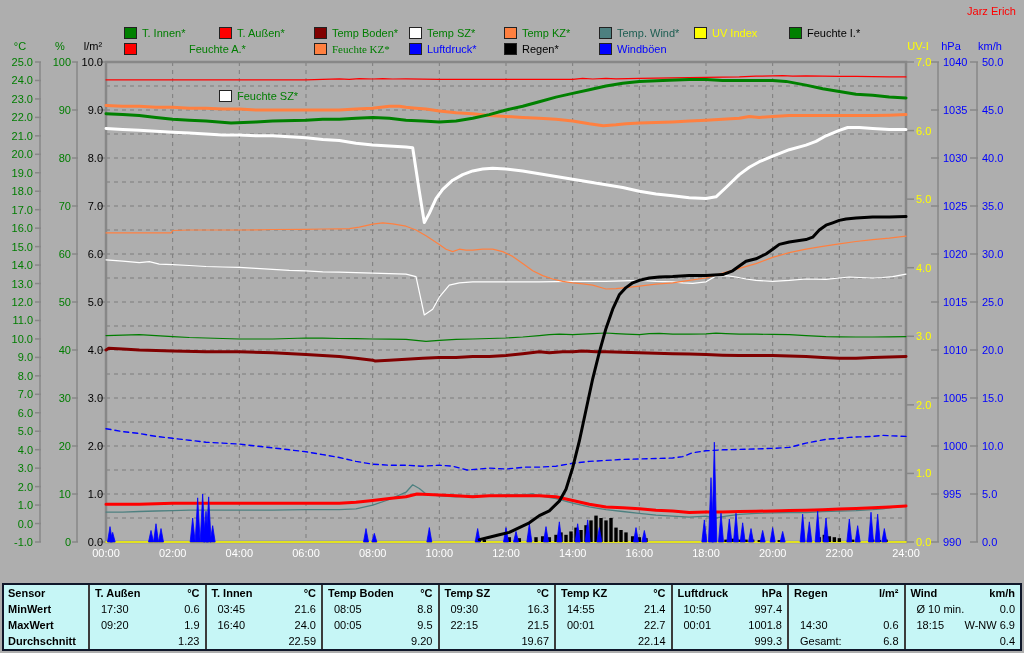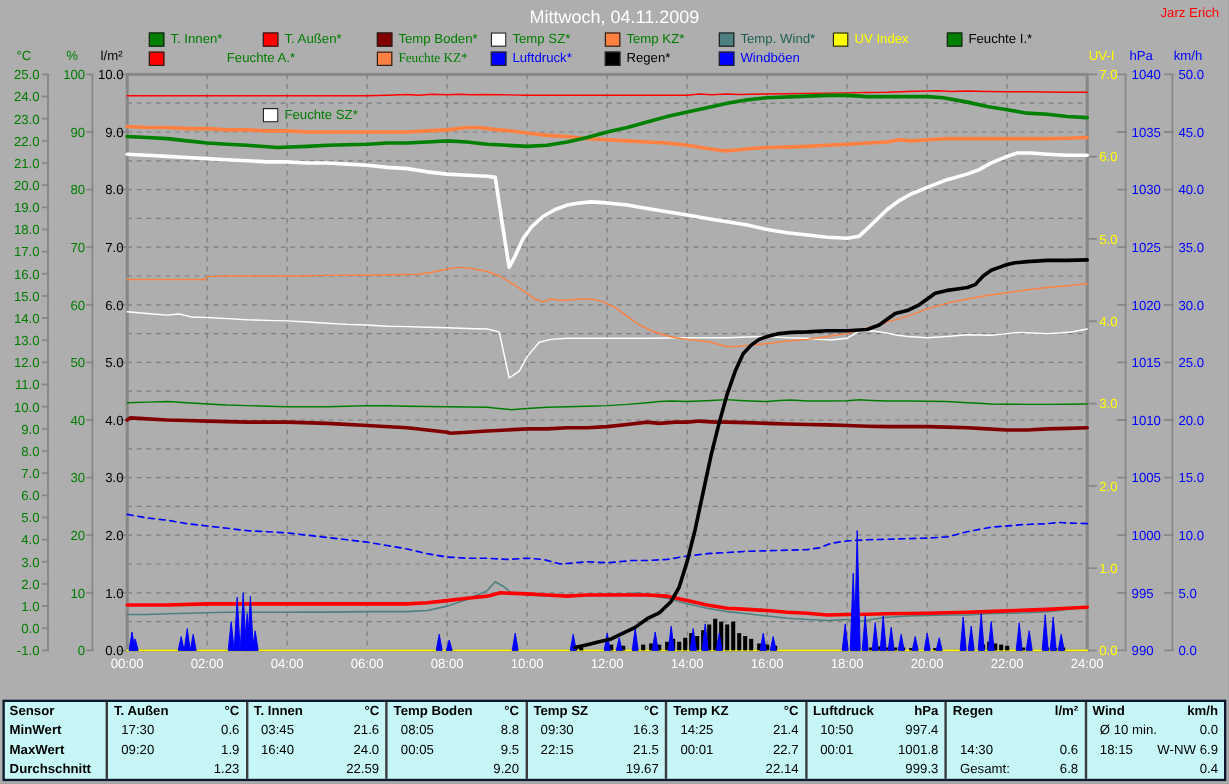--- a/index.html
+++ b/index.html
@@ -21,21 +21,20 @@
   .trow .lt{padding-left:6px;}
   .trow .rt{text-align:right;}
   .hd{font-weight:bold;}
   .rowlabels .trow{font-weight:bold;justify-content:flex-start;padding-left:4px;}
   svg text{font-family:"Liberation Sans",sans-serif;}
 </style>
 </head>
 <body>
 
 <div id="page">
-  <div id="title">Mittwoch, 04.11.2009</div>
   <div id="author">Jarz Erich</div>
   <div id="legend">
       <div class="lg-item" style="left: 124px; top: 27px;">
         <span class="lg-sw" style="background: rgb(0, 128, 0);"></span>
         <span style="color: rgb(0, 125, 0);">T. Innen*</span>
       </div>
       <div class="lg-item" style="left: 124px; top: 43px;">
         <span class="lg-sw" style="background: rgb(255, 0, 0);"></span>
         <span style="color: rgb(0, 125, 0); padding-left: 47px;">Feuchte A.*</span>
       </div>
@@ -480,21 +479,21 @@
           <span class="lt"></span>
           <span class="rt">19.67</span>
         </div>
       </div>
       <div class="tcol">
         <div class="trow hd">
           <span>Temp KZ</span>
           <span class="rt">°C</span>
         </div>
         <div class="trow">
-          <span class="lt">14:25</span>
+          <span class="lt">14:55</span>
           <span class="rt">21.4</span>
         </div>
         <div class="trow">
           <span class="lt">00:01</span>
           <span class="rt">22.7</span>
         </div>
         <div class="trow">
           <span class="lt"></span>
           <span class="rt">22.14</span>
         </div>

